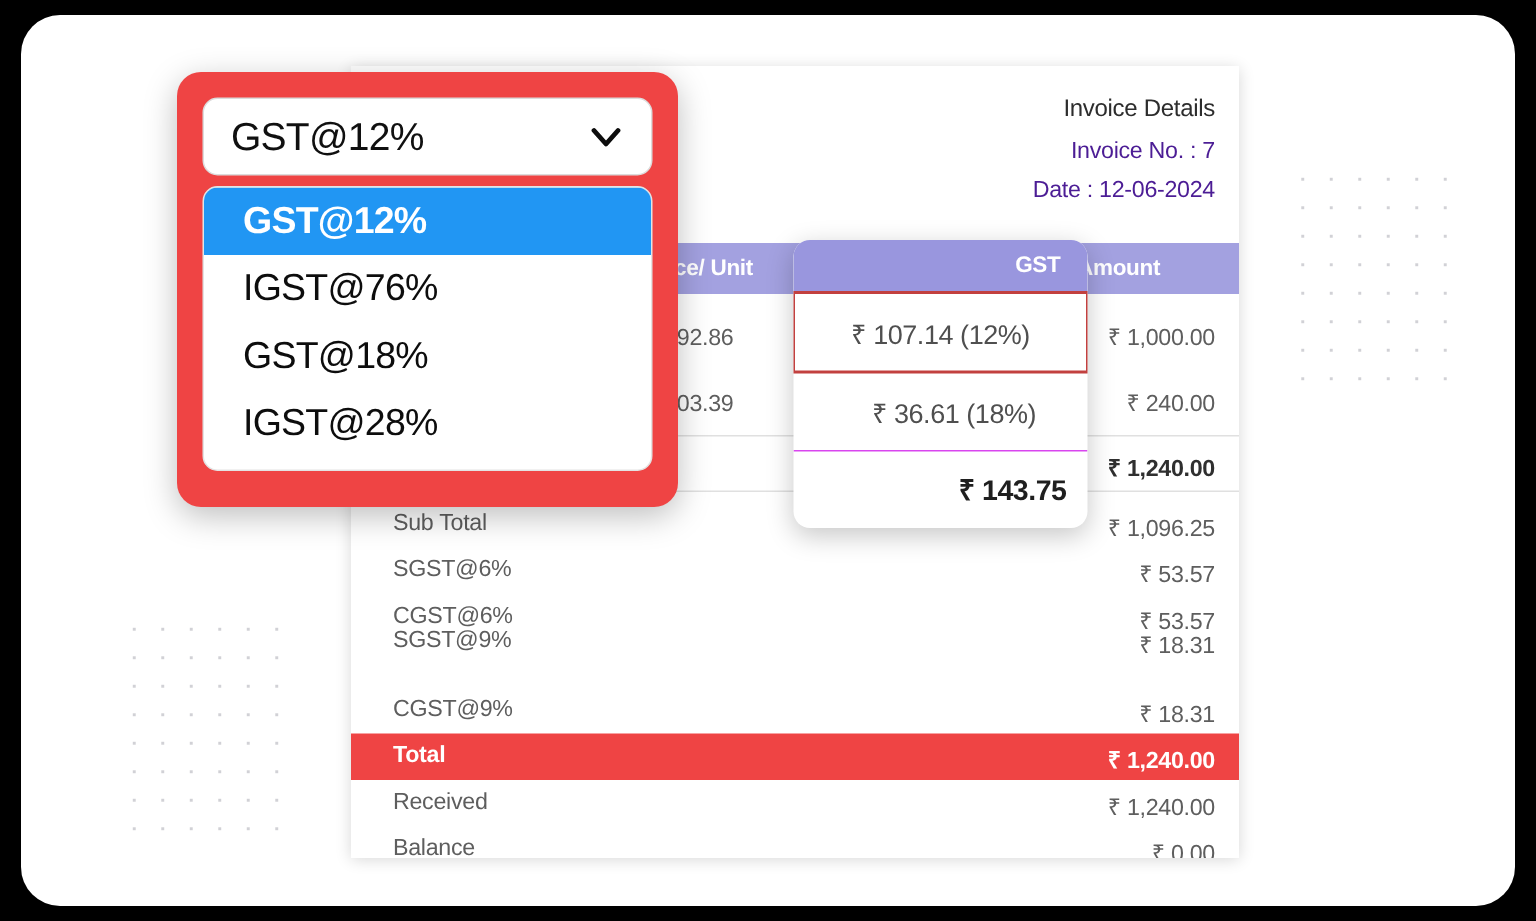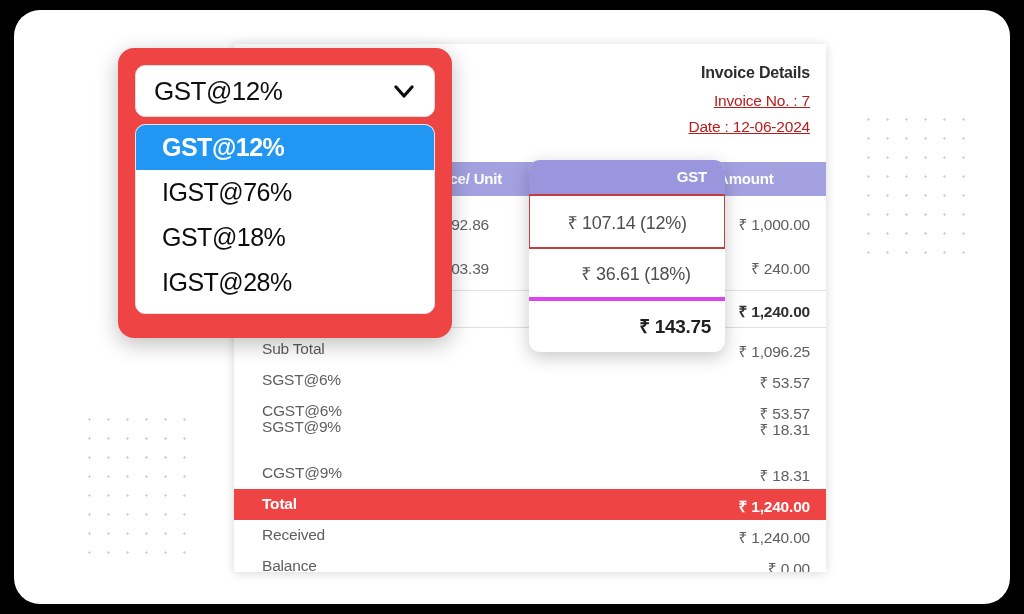--- a/index.html
+++ b/index.html
@@ -54,31 +54,30 @@
   }
 
   #invoice-details {
     position: absolute;
     right: 16px; top: 20px;
     text-align: right;
     color: #4a4a4a;
   }
   #invoice-details .title {
     font-size: 16px;
-    font-weight: bold;
+    font-weight: normal;
     color: #2d2d2d;
     letter-spacing: -0.2px;
     margin-bottom: 10px;
   }
   #invoice-details .meta {
     font-size: 15.5px;
-    color: #b91c1c;
+    color: #4c1d95;
     margin-bottom: 8px;
     letter-spacing: -0.2px;
-    text-decoration: underline;
   }
 
   
   #items-header {
     position: absolute;
     left: 0; top: 118px;
     width: 592px; height: 34px;
     background: #a3a1e0;
     color: #ffffff;
     font-size: 15px;
@@ -159,21 +158,21 @@
     font-size: 18px;
     color: #4f4f4f;
     letter-spacing: -0.3px;
   }
   #gst-line-1 {
     border: 2px solid #c2403f;
     margin: 0 -1px;
     height: 55px;
     box-sizing: border-box;
   }
-  #gst-line-2 { border-bottom: 4px solid #d946ef; padding-left: 18px; }
+  #gst-line-2 { border-bottom: 1px solid #d946ef; padding-left: 18px; }
   #gst-line-3 {
     font-weight: bold;
     color: #1f1f1f;
     height: 50px;
     justify-content: flex-end;
     padding-right: 14px;
     font-size: 19px;
   }
 
   

